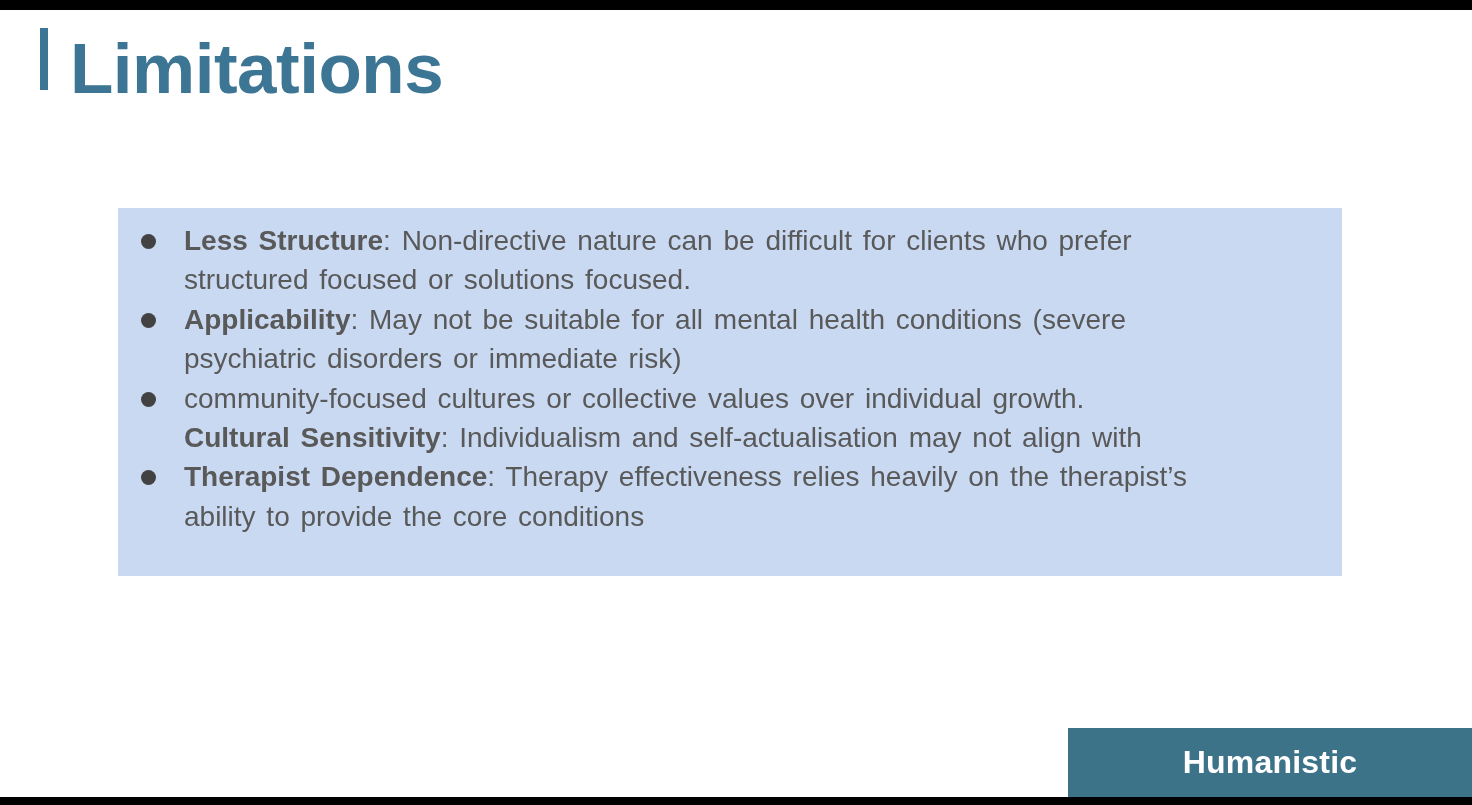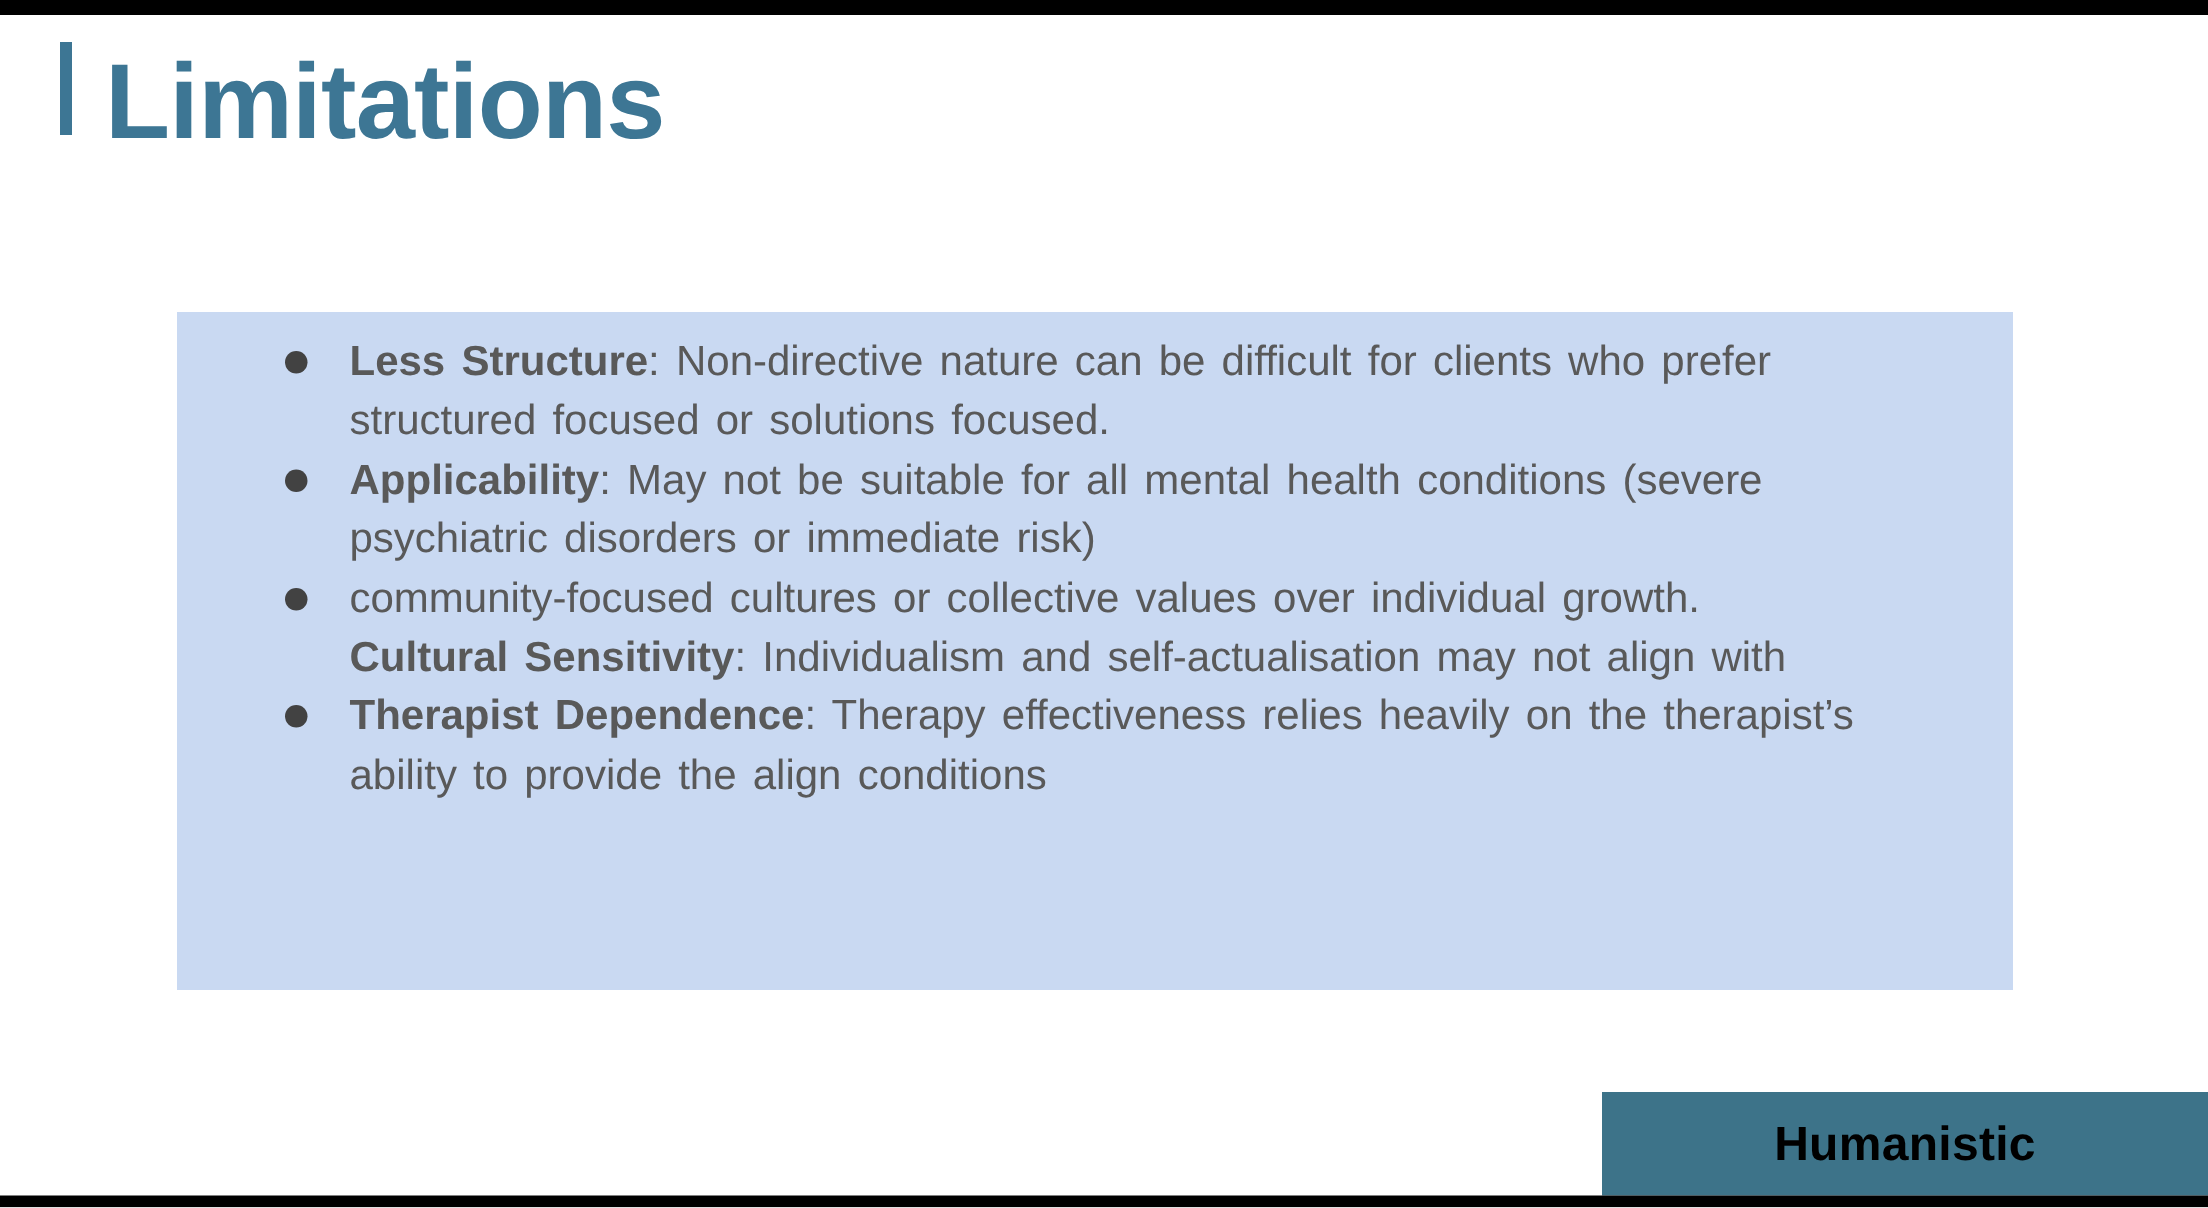--- a/index.html
+++ b/index.html
@@ -33,23 +33,23 @@
   .title-text {
     margin: 13px 0 0 22px;
     font-size: 71px; font-weight: 700; line-height: 55px;
     letter-spacing: -0.5px;
     color: var(--accent-teal, #3d7694);
     white-space: nowrap;
   }
 
   .content-box {
     position: absolute; left: 118px; top: 208px;
-    width: 1224px; height: 452px;
+    width: 1224px; height: 368px;
     box-sizing: border-box;
-    padding: 13px 24px 0 72px;
+    padding: 13px 24px 0 23px;
     background: var(--box-blue, #c9d9f2);
   }
   .bullet { display: flex; align-items: flex-start; }
   .dot {
     flex: none;
     width: 15px; height: 15px; border-radius: 50%;
     margin-top: 13px;
     background: var(--bullet-dot, #424242);
   }
   .btext {
@@ -61,21 +61,21 @@
   .bline { white-space: nowrap; }
   .lead { font-weight: 700; }
 
   .badge {
     position: absolute; left: 1068px; top: 728px;
     width: 404px; height: 69px;
     background: var(--badge-teal, #3d7389);
     display: flex; align-items: center; justify-content: center;
   }
   .badge-label {
-    color: #000000;
+    color: #ffffff;
     font-size: 32px; font-weight: 700;
     letter-spacing: 0.2px;
   }
 </style>
 </head>
 <body>
 
 <div class="slide">
 
   <div class="strip top"></div>
@@ -108,21 +108,21 @@
       <div class="btext">
         <div class="bline">community-focused cultures or collective values over individual growth.</div>
         <div class="bline"><span class="lead">Cultural Sensitivity</span><span>: Individualism and self-actualisation may not align with</span></div>
       </div>
     </div>
 
     <div class="bullet">
       <span class="dot"></span>
       <div class="btext">
         <div class="bline"><span class="lead">Therapist Dependence</span><span>: Therapy effectiveness relies heavily on the therapist’s</span></div>
-        <div class="bline">ability to provide the align conditions</div>
+        <div class="bline">ability to provide the core conditions</div>
       </div>
     </div>
 
   </div>
 
   <div class="badge">
     <span class="badge-label">Humanistic</span>
   </div>
 
   <div class="strip bottom"></div>

